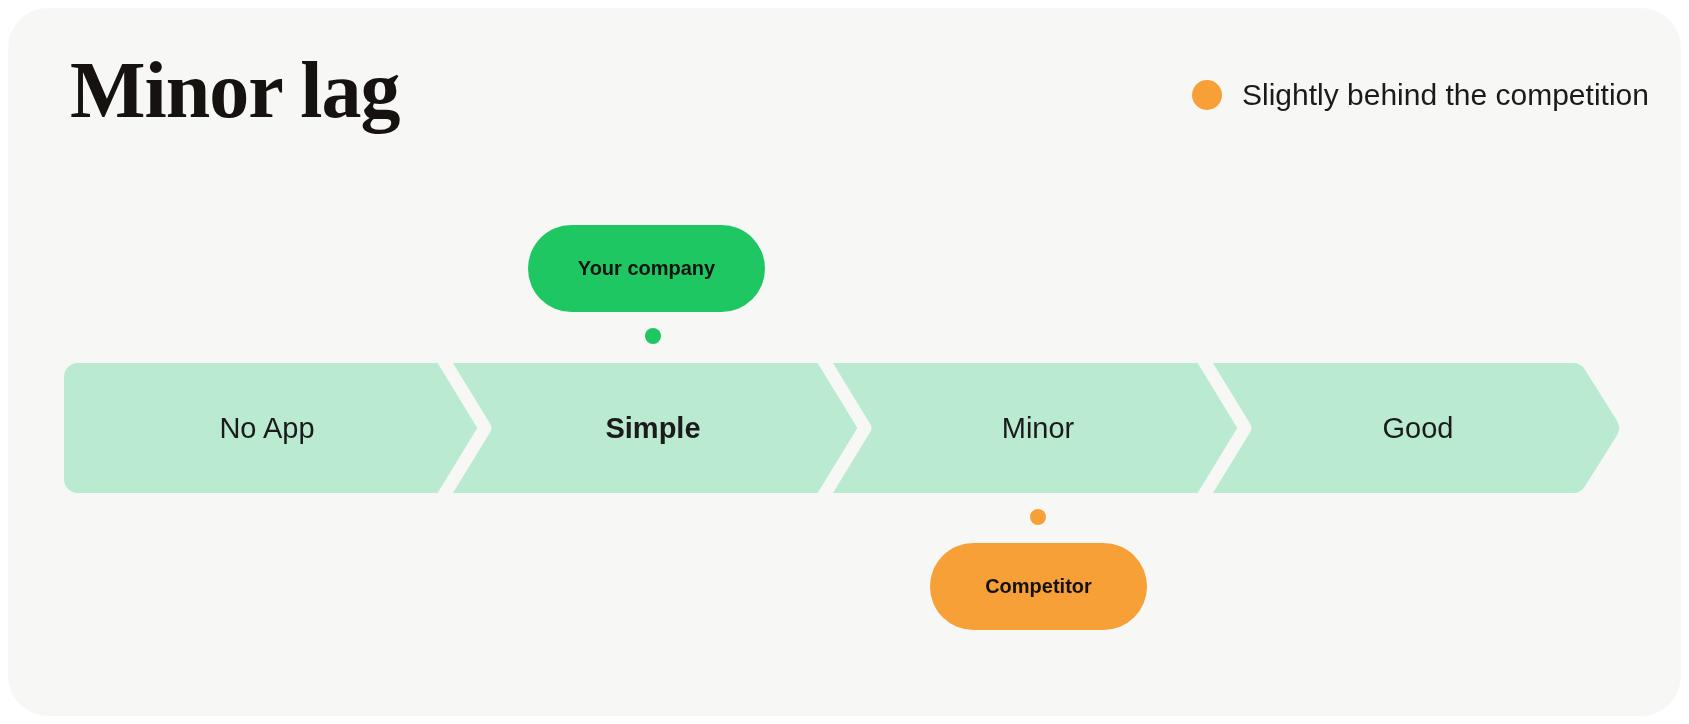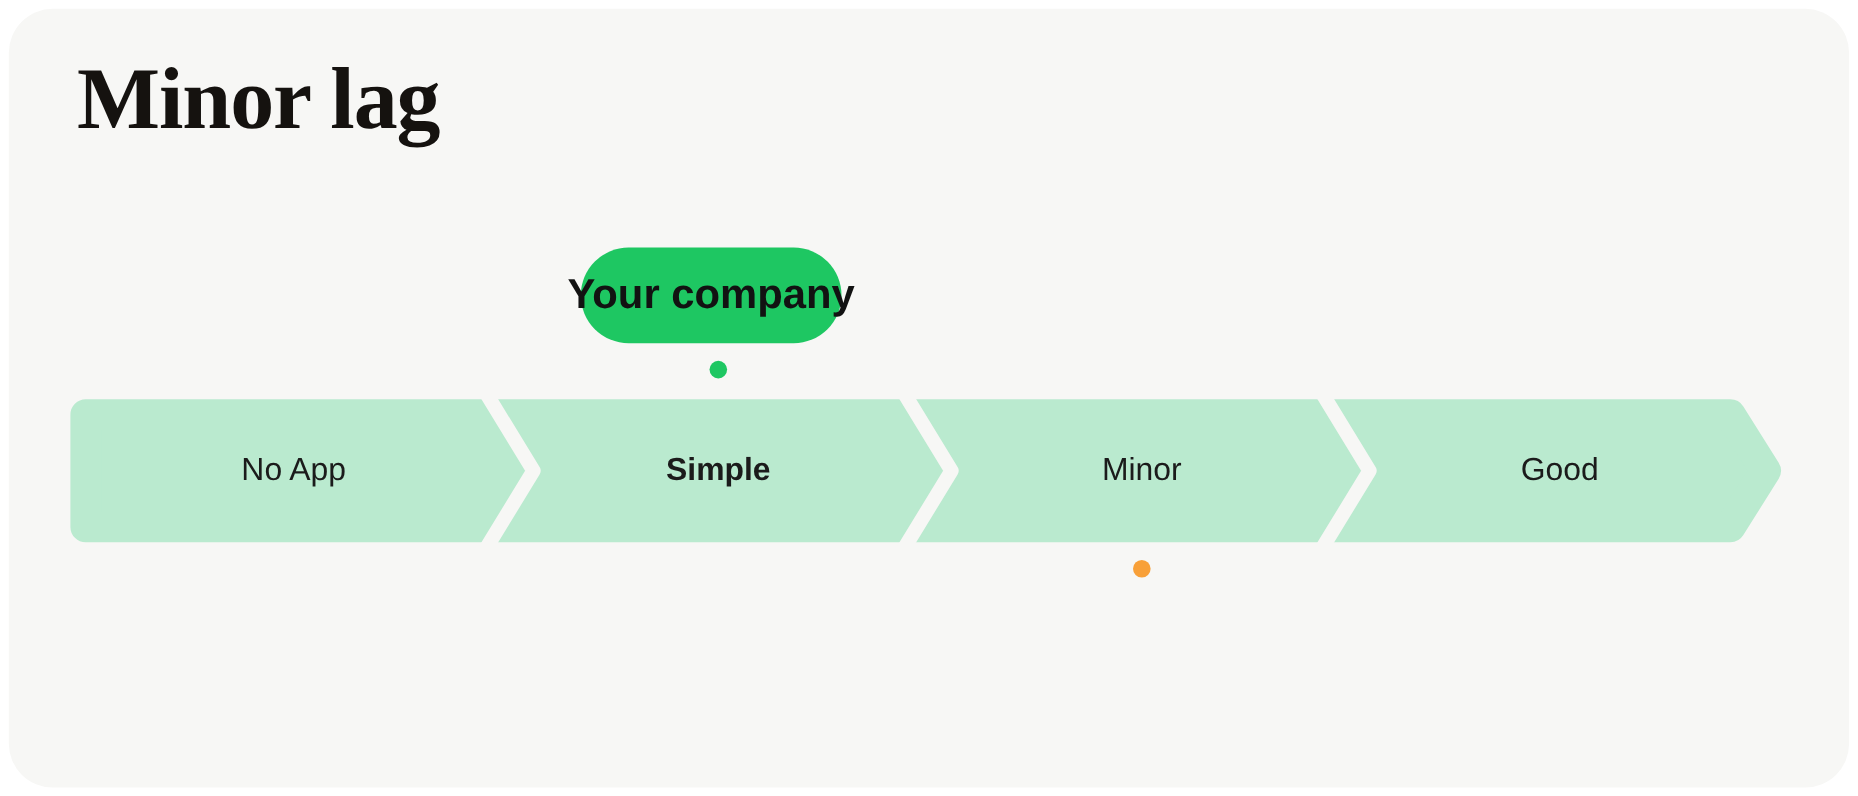--- a/index.html
+++ b/index.html
@@ -36,46 +36,51 @@
     position:absolute;top:428px;transform:translate(-50%,-50%);
     font-size:29px;color:var(--text-dark);white-space:nowrap;
   }
   .stage-label.s1{left:267px;}
   .stage-label.s2{left:653px;font-weight:bold;}
   .stage-label.s3{left:1038px;}
   .stage-label.s4{left:1418px;}
   .pill{
     position:absolute;height:87px;border-radius:44px;
     display:flex;align-items:center;justify-content:center;
-    font-size:38px;font-weight:700;color:#121212;white-space:nowrap;
+    font-size:20px;font-weight:700;color:#121212;white-space:nowrap;
   }
   .pill-your-company{left:528px;top:225px;width:237px;background:var(--accent-green);}
   .pill-competitor{left:930px;top:543px;width:217px;background:var(--accent-orange);}
   .marker-dot{position:absolute;width:16px;height:16px;border-radius:50%;}
   .dot-your-company{left:645px;top:328px;background:var(--accent-green);}
   .dot-competitor{left:1030px;top:509px;background:var(--accent-orange);}
 </style>
 </head>
 <body>
 
 <div class="canvas">
   <div class="card"></div>
 
   <h1 class="title">Minor lag</h1>
 
+  <div class="legend">
+    <span class="legend-dot"></span>
+    <span class="legend-label">Slightly behind the competition</span>
+  </div>
 
   <svg class="bar-svg" viewBox="0 0 1689 724" xmlns="http://www.w3.org/2000/svg">
     <path d="M 78 377 L 1573 377 L 1605 428 L 1573 479 L 78 479 Z" style="fill:var(--bar-green);stroke:var(--bar-green);stroke-width:28;stroke-linejoin:round;"></path>
     <path d="M 441 356 L 485 428 L 441 500" style="fill:none;stroke:var(--card-bg);stroke-width:13;stroke-linejoin:round;"></path>
     <path d="M 821 356 L 865 428 L 821 500" style="fill:none;stroke:var(--card-bg);stroke-width:13;stroke-linejoin:round;"></path>
     <path d="M 1201 356 L 1245 428 L 1201 500" style="fill:none;stroke:var(--card-bg);stroke-width:13;stroke-linejoin:round;"></path>
   </svg>
 
   <span class="stage-label s1">No App</span>
   <span class="stage-label s2">Simple</span>
   <span class="stage-label s3">Minor</span>
   <span class="stage-label s4">Good</span>
 
   <div class="pill pill-your-company">Your company</div>
   <div class="marker-dot dot-your-company"></div>
 
   <div class="marker-dot dot-competitor"></div>
+  <div class="pill pill-competitor">Competitor</div>
 </div>
 
 </body></html>

